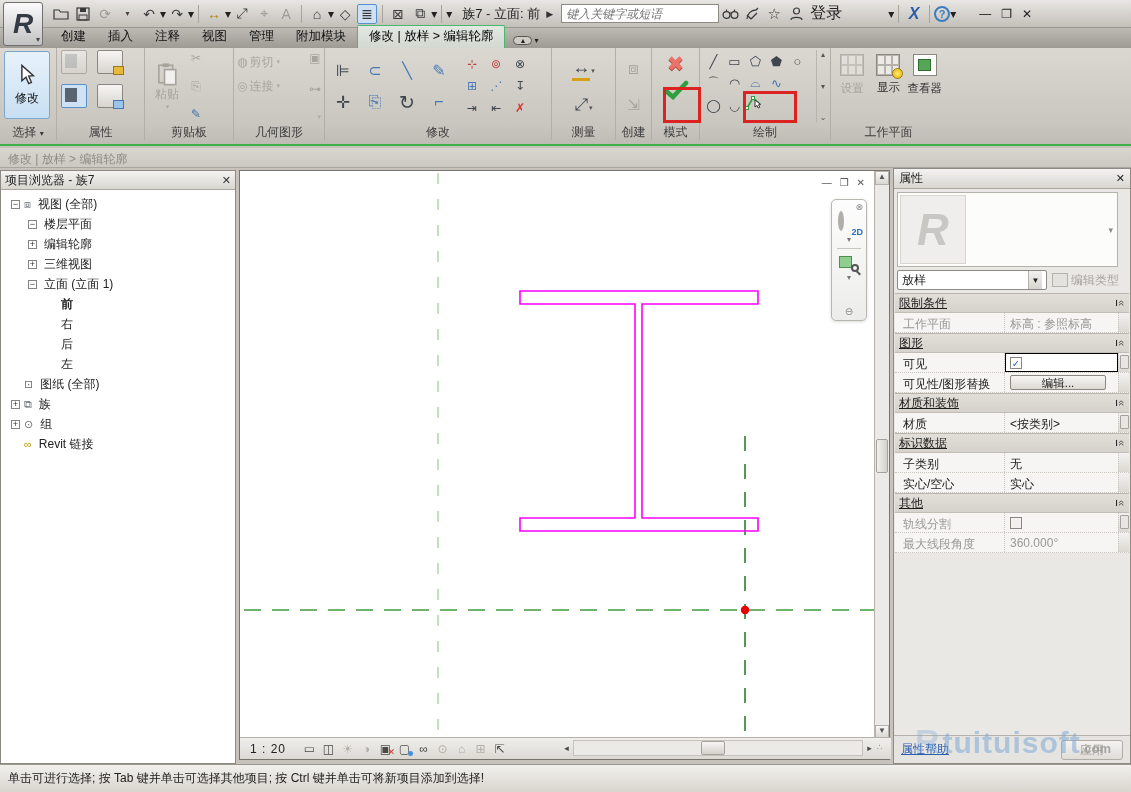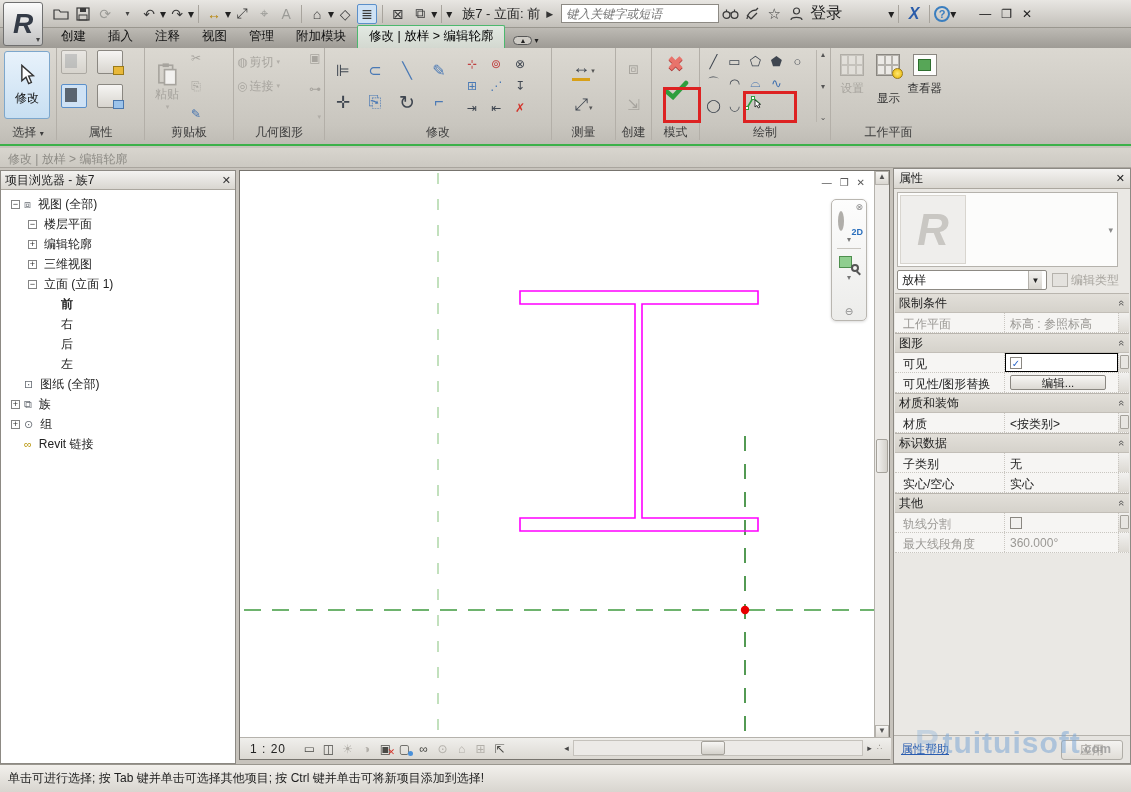--- a/index.html
+++ b/index.html
@@ -153,21 +153,21 @@
     display:flex; align-items:center; justify-content:center; }
   #preview .img .r { font-size:44px; font-weight:bold; font-style:italic; color:#c9c7c3; }
   #preview .pcaret { position:absolute; right:4px; top:32px; font-size:9px; color:#8a8a8a; }
   #typesel { position:absolute; left:3px; top:101px; width:150px; height:20px; background:#fff; border:1px solid #8d8a84;
     border-radius:2px; display:flex; align-items:center; padding:0 4px; }
   #typesel .caret { margin-left:auto; width:14px; text-align:center; background:linear-gradient(#f2f1ef,#d8d5cf); border-left:1px solid #b5b2ac; font-size:8px; align-self:stretch; display:flex; align-items:center; justify-content:center; }
   #edittype { position:absolute; left:158px; top:101px; width:76px; height:20px; display:flex; align-items:center; gap:3px; color:#a7a49e; }
   #edittype .eicon { width:16px; height:14px; border:1px solid #b5b2ac; background:#e4e2de; }
   #prop-rows { position:absolute; left:1px; top:124px; width:234px; }
   .pgroup { height:20px; background:linear-gradient(#e2dfd9,#d5d2cb); border-top:1px solid #b9b5ae; border-bottom:1px solid #c2beb7;
-    display:flex; align-items:center; padding:0 4px; color:#1d1d1d; }
+    display:flex; align-items:center; padding:0 4px; color:#1d1d1d;text-decoration:underline; }
   .pgroup .chev { margin-left:auto; transform:rotate(90deg); color:#555; font-size:11px; }
   .prow { height:20px; display:flex; border-bottom:1px dotted #c9c6c0; background:#f6f5f3; }
   .pl { width:110px; padding:3px 0 0 8px; border-right:1px dotted #c9c6c0; color:#222; white-space:nowrap; overflow:hidden; }
   .pv { flex:1; padding:3px 0 0 5px; color:#222; position:relative; white-space:nowrap; }
   .muted .pl,.muted .pv { color:#9a9894; }
   .pv.focus { outline:1.5px solid #000; outline-offset:-1px; background:#fff; }
   .pv .cb { display:inline-block; width:12px; height:12px; border:1px solid #8a8781; background:#fff; margin-top:-1px;
     font-size:10px; line-height:11px; text-align:center; color:#2a66c8; font-weight:bold; vertical-align:middle; }
   .pv .cb.off { color:transparent; background:#f2f1ef; }
   .pv .ebtn { display:inline-block; width:96px; height:15px; margin-top:-2px; text-align:center;
@@ -466,21 +466,21 @@
       <span class="wp-btn">
         <span class="wp-grid">
             <div></div>
             <div></div>
             <div></div>
             <div></div>
             <div></div>
             <div></div>
             <span class="bulb"></span>
           </span>
-        <span style="margin-top:15px">显示</span>
+        <span style="margin-top:4px">显示</span>
       </span>
       <span class="wp-btn">
         <span style="width:24px;height:22px;border:1px solid #8a8781;background:#fdfdfc;position:relative">
             <span class="viewer-cube"></span>
           </span>
         <span style="margin-top:5px">查看器</span>
       </span>
     </div>
     <div class="panel-label">工作平面</div>
   </div>

